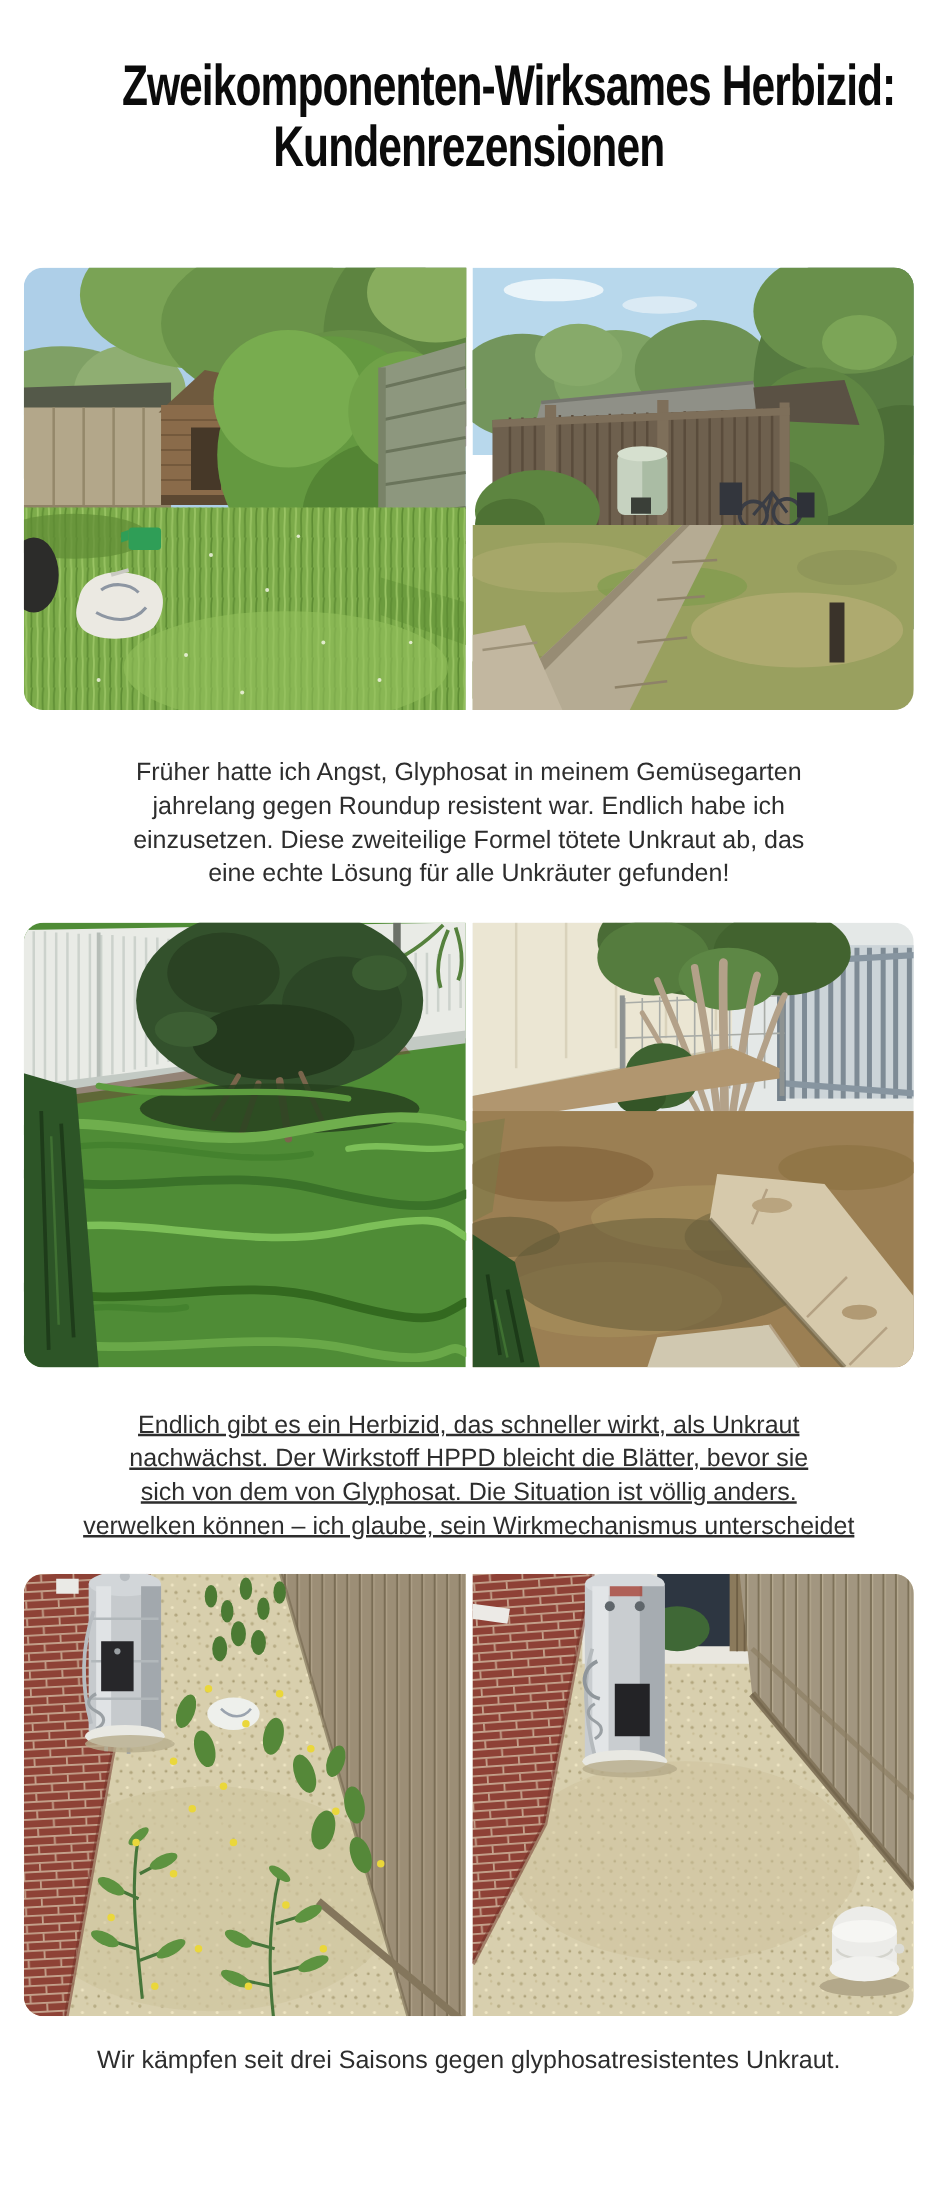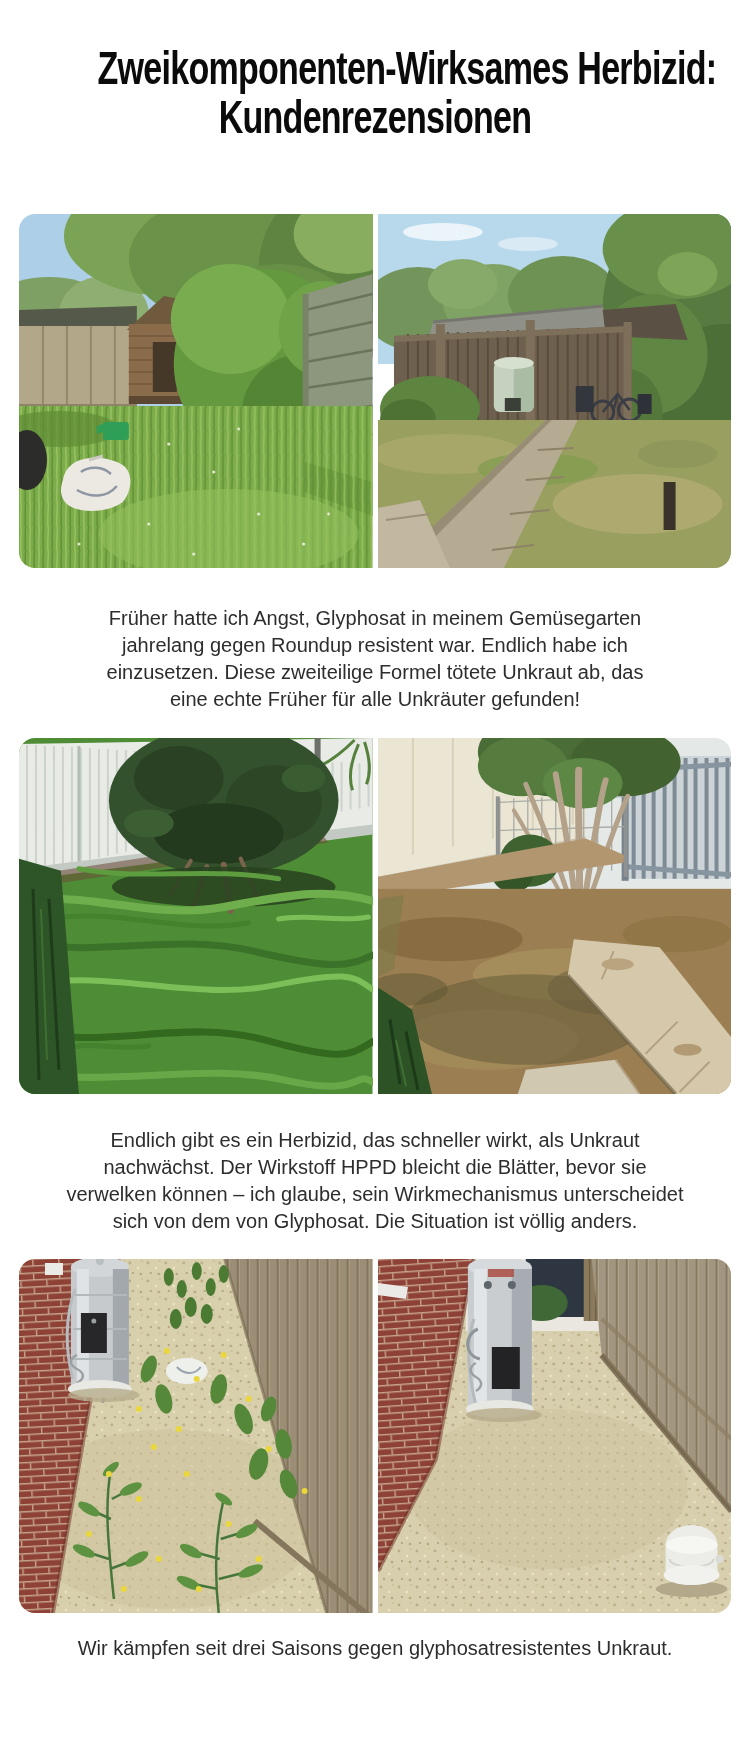--- a/index.html
+++ b/index.html
@@ -13,21 +13,21 @@
 
   .pair{display:flex;gap:5px;width:712px;height:354px;margin:72px auto 0;
         border-radius:16px;overflow:hidden;}
   .pair svg{width:353.5px;height:100%;display:block;}
   #pair2{height:356px;margin-top:25px;}
   #pair3{margin-top:24px;}
 
   .caption{margin:37px auto 0;width:638px;text-align:center;
            font-size:20px;line-height:27px;color:#2d2d2d;}
   .caption .cap-line{display:block;}
-  #caption2{margin-top:33px;}
+  #caption2{margin-top:33px;text-decoration:underline;}
   #caption3{margin-top:22px;}
 </style>
 </head>
 <body>
 
 <div class="page">
 
   <h1 class="title">
     <span class="title-line">Zweikomponenten-Wirksames Herbizid:</span>
     <span class="title-line">Kundenrezensionen</span>
@@ -174,21 +174,21 @@
         <path d="M8,306 L52,300" stroke="#9c9178" stroke-width="2"></path>
       </g>
       <rect x="286" y="268" width="12" height="48" fill="#3a332a"></rect>
     </svg>
   </div>
 
   <p class="caption" id="caption1">
     <span class="cap-line">Früher hatte ich Angst, Glyphosat in meinem Gemüsegarten</span>
     <span class="cap-line">jahrelang gegen Roundup resistent war. Endlich habe ich</span>
     <span class="cap-line">einzusetzen. Diese zweiteilige Formel tötete Unkraut ab, das</span>
-    <span class="cap-line">eine echte Früher für alle Unkräuter gefunden!</span>
+    <span class="cap-line">eine echte Lösung für alle Unkräuter gefunden!</span>
   </p>
 
   <div class="pair" id="pair2">
 
     <svg viewBox="0 0 354 354" preserveAspectRatio="none" role="img" aria-label="Vorher: üppig wucherndes langes Gras vor weißem Zaun und Konifere">
       <rect width="354" height="354" fill="#4f8c36"></rect>
       <g>
         <polygon points="0,6 354,0 354,92 0,138" fill="#e9ebe6"></polygon>
         <path d="M8,7 V135 M17,7 V133 M26,8 V131 M35,8 V129 M44,9 V127 M53,9 V125 M62,10 V123 M71,10 V121 M80,11 V119 M89,11 V117 M98,12 V115 M107,12 V113 M116,13 V111 M125,13 V110 M134,14 V108 M143,14 V106 M152,15 V104 M161,15 V102 M170,16 V101 M179,16 V99 M188,17 V97 M197,17 V95 M206,18 V94 M215,18 V92 M224,19 V90 M233,19 V89 M242,20 V87 M251,20 V85 M260,21 V84 M269,21 V82 M278,22 V80 M287,22 V79 M296,23 V77 M305,23 V76 M314,24 V74 M323,24 V73 M332,25 V71 M341,25 V70 M350,26 V68" stroke="#ccd2cc" stroke-width="2"></path>
         <path d="M60,8 V124 M150,14 V104 M240,20 V88" stroke="#b6bdb7" stroke-width="3"></path>
@@ -295,22 +295,22 @@
         <ellipse cx="310" cy="310" rx="14" ry="6" fill="#b19a74"></ellipse>
         <polygon points="148,330 238,320 262,354 140,354" fill="#d0c8b0"></polygon>
         <path d="M238,320 L262,354" stroke="#b4a183" stroke-width="2"></path>
       </g>
     </svg>
   </div>
 
   <p class="caption" id="caption2">
     <span class="cap-line">Endlich gibt es ein Herbizid, das schneller wirkt, als Unkraut</span>
     <span class="cap-line">nachwächst. Der Wirkstoff HPPD bleicht die Blätter, bevor sie</span>
+    <span class="cap-line">sich von dem von Glyphosat. Die Situation ist völlig anders.</span>
     <span class="cap-line">verwelken können – ich glaube, sein Wirkmechanismus unterscheidet</span>
-    <span class="cap-line">sich von dem von Glyphosat. Die Situation ist völlig anders.</span>
   </p>
 
   <div class="pair" id="pair3">
 
     <svg viewBox="0 0 354 354" preserveAspectRatio="none" role="img" aria-label="Vorher: Kiesweg an der Hauswand voller Unkraut mit gelben Blüten">
       <defs>
         <pattern id="p3g" width="18" height="18" patternUnits="userSpaceOnUse">
           <circle cx="3" cy="4" r="1.4" fill="#b8ad85"></circle>
           <circle cx="11" cy="9" r="1.2" fill="#efe6c4"></circle>
           <circle cx="6" cy="14" r="1" fill="#a89c73"></circle>

